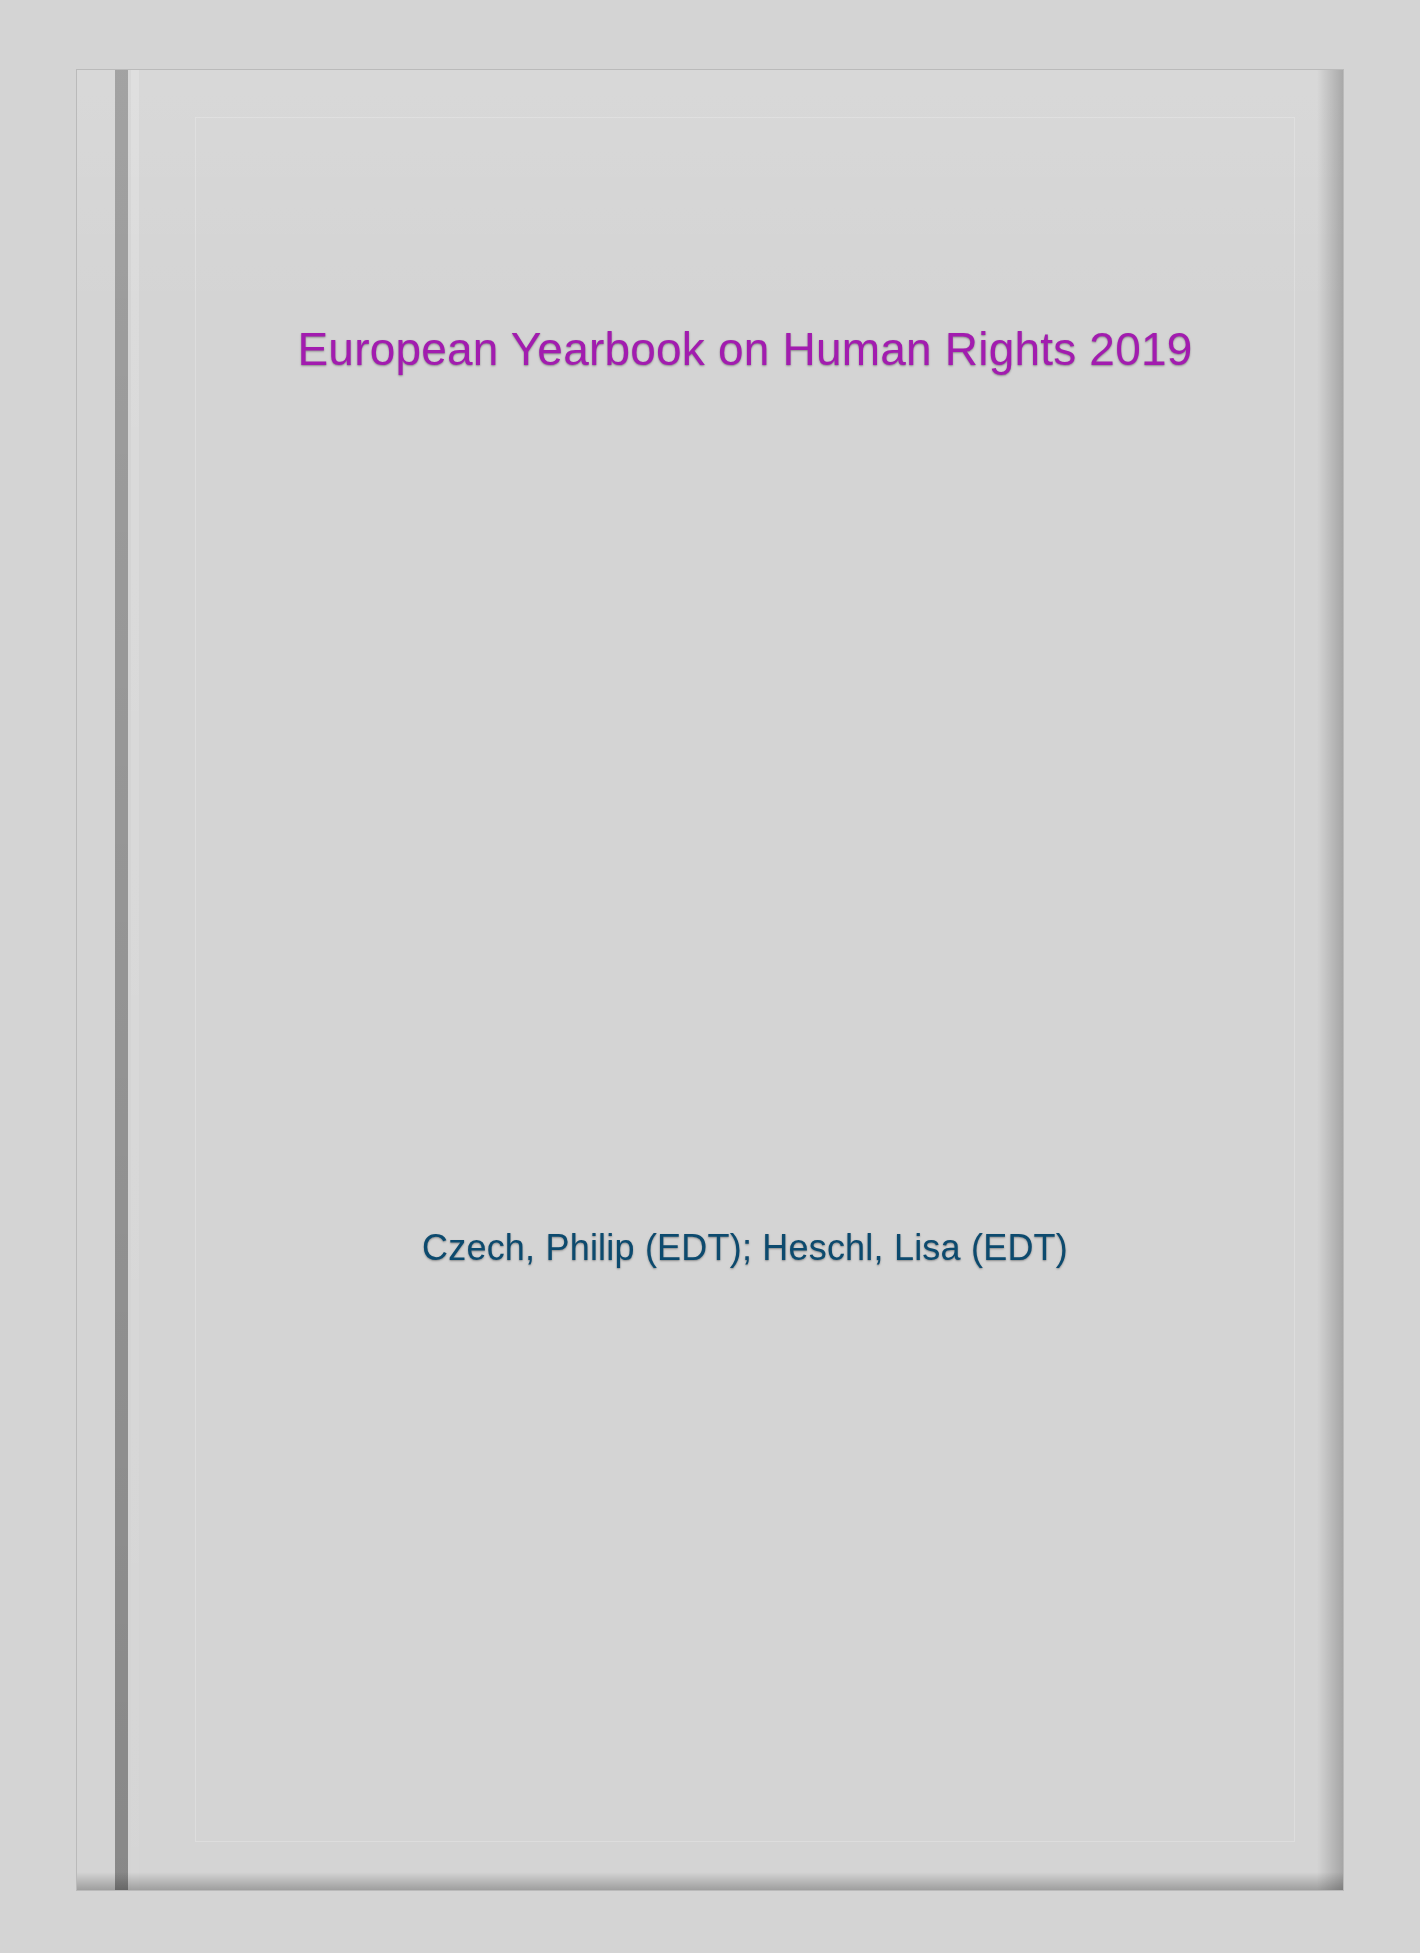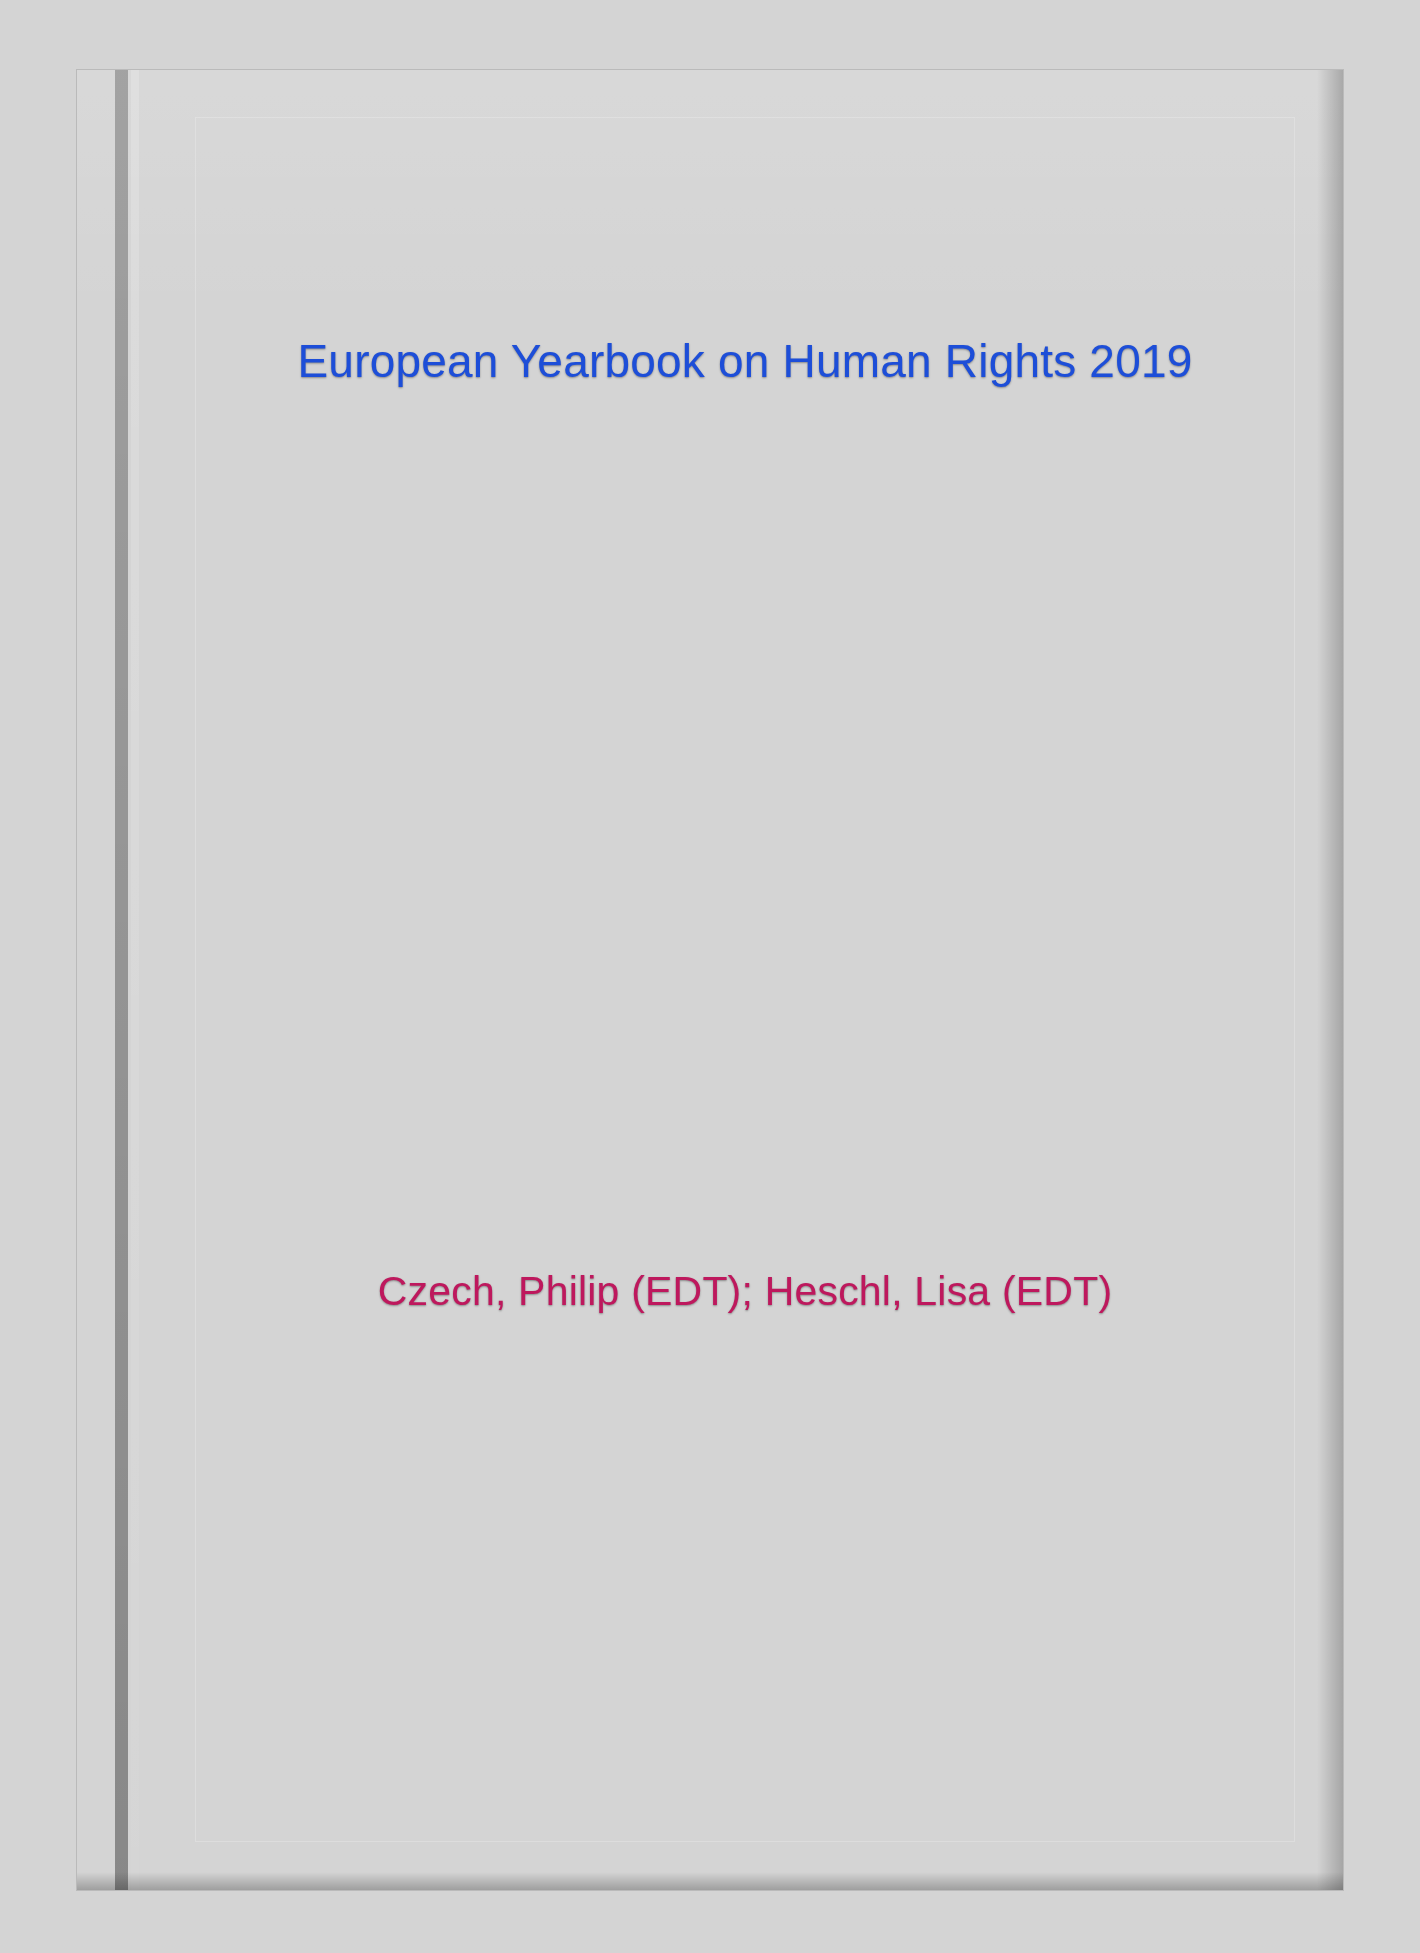--- a/index.html
+++ b/index.html
@@ -113,38 +113,38 @@
     left: 118px;
     right: 48px;
     top: 0;
     bottom: 0;
   }
 
   .book-title {
     position: absolute;
     left: 60px;
     right: 60px;
-    top: 264px;
+    top: 252px;
     text-align: center;
-    color: #1d4ed8;
+    color: #a21caf;
     font-size: 46px;
     line-height: 1.18;
     font-weight: 400;
     letter-spacing: 0.2px;
     text-shadow: 0 1px 2px rgba(0,0,0,0.35);
   }
 
   .book-authors {
     position: absolute;
     left: 40px;
     right: 40px;
-    top: 1197px;
+    top: 1156px;
     text-align: center;
-    color: #be185d;
-    font-size: 41px;
+    color: #0c4a6e;
+    font-size: 36px;
     line-height: 1.2;
     font-weight: 400;
     letter-spacing: 0.2px;
     text-shadow: 0 1px 2px rgba(0,0,0,0.35);
   }
 
   
   .edge-shadow {
     position: absolute;
     right: 0;

